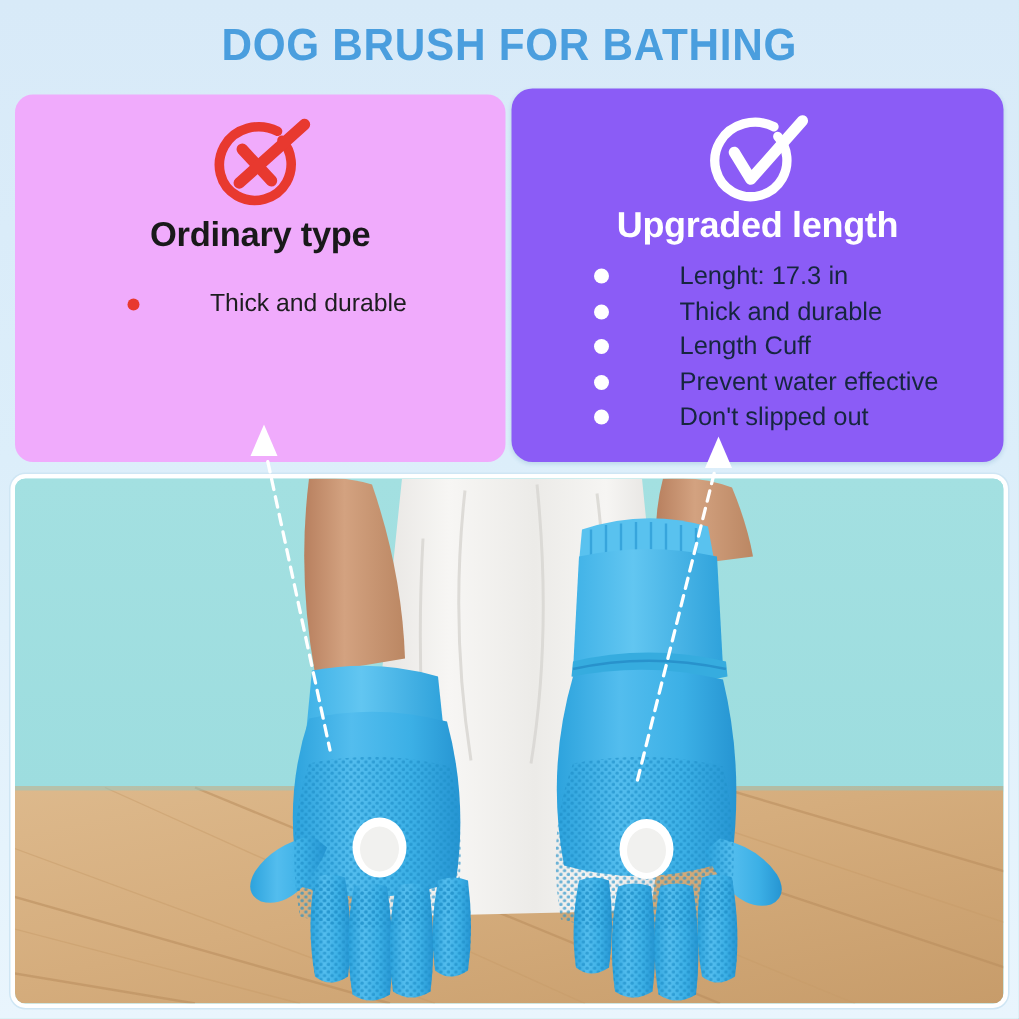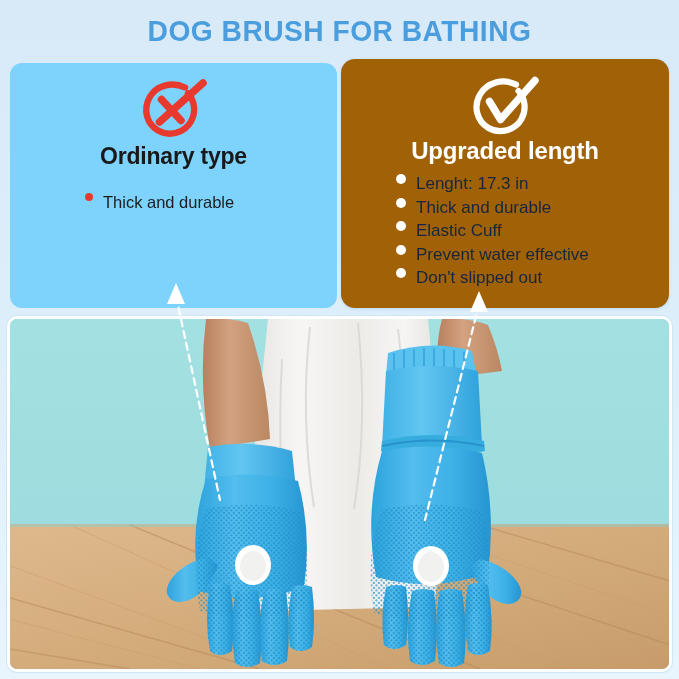--- a/index.html
+++ b/index.html
@@ -29,27 +29,27 @@
   
   #cards { position: absolute; top: 0; left: 0; width: 679px; height: 312px; }
 
   .card {
     position: absolute;
     border-radius: 14px;
   }
   #card-ordinary {
     left: 10px; top: 63px;
     width: 327px; height: 245px;
-    background: #7dd3fc;
+    background: #f0abfc;
     border-radius: 12px 12px 12px 12px;
   }
   #card-upgraded {
     left: 341px; top: 59px;
     width: 328px; height: 249px;
-    background: #a16207;
+    background: #8b5cf6;
     border-radius: 14px;
     box-shadow: 0 1px 3px rgba(40,110,160,.18);
   }
 
   .icon-wrap {
     position: absolute; top: 18px; left: 0; width: 100%;
     display: flex; justify-content: center;
   }
   #card-ordinary .icon-wrap { top: 14px; }
   #card-upgraded .icon-wrap { top: 16px; }
@@ -70,23 +70,25 @@
     top: 78px; color: #ffffff;
     font-size: 24px;
   }
 
   .bullets { position: absolute; list-style: none; }
   #bullets-ordinary { top: 130px; left: 75px; }
   #bullets-upgraded { top: 115px; left: 55px; }
 
   .bullets li {
     display: flex;
+    align-items: center;
     font-size: 16.5px;
     margin-bottom: 7px;
     white-space: nowrap;
+    gap: 37px;
   }
   #bullets-ordinary li { color: #1d1d1f; margin-bottom: 11px; }
   #bullets-upgraded li { color: #16263f; margin-bottom: 3.5px; font-size: 17px; }
 
   .dot {
     width: 9px; height: 9px; border-radius: 50%;
     margin-right: 10px; flex: 0 0 auto;
   }
   #bullets-ordinary .dot { background: #e8392f; width: 8px; height: 8px; }
   #bullets-upgraded .dot { background: #ffffff; width: 10px; height: 10px; }
@@ -150,21 +152,21 @@
       <li>
         <span class="dot"></span>
         <span>Lenght: 17.3 in</span>
       </li>
       <li>
         <span class="dot"></span>
         <span>Thick and durable</span>
       </li>
       <li>
         <span class="dot"></span>
-        <span>Elastic Cuff</span>
+        <span>Length Cuff</span>
       </li>
       <li>
         <span class="dot"></span>
         <span>Prevent water effective</span>
       </li>
       <li>
         <span class="dot"></span>
         <span>Don't slipped out</span>
       </li>
     </ul>

